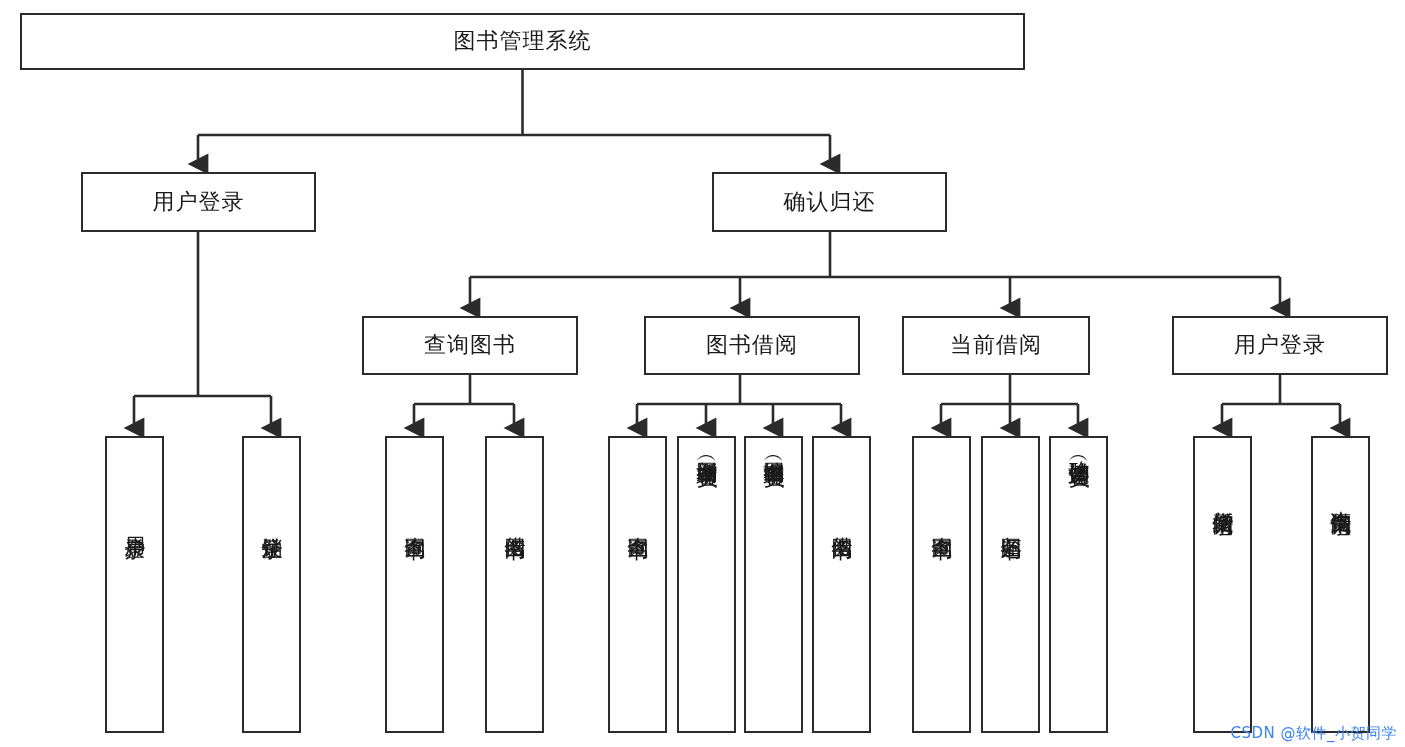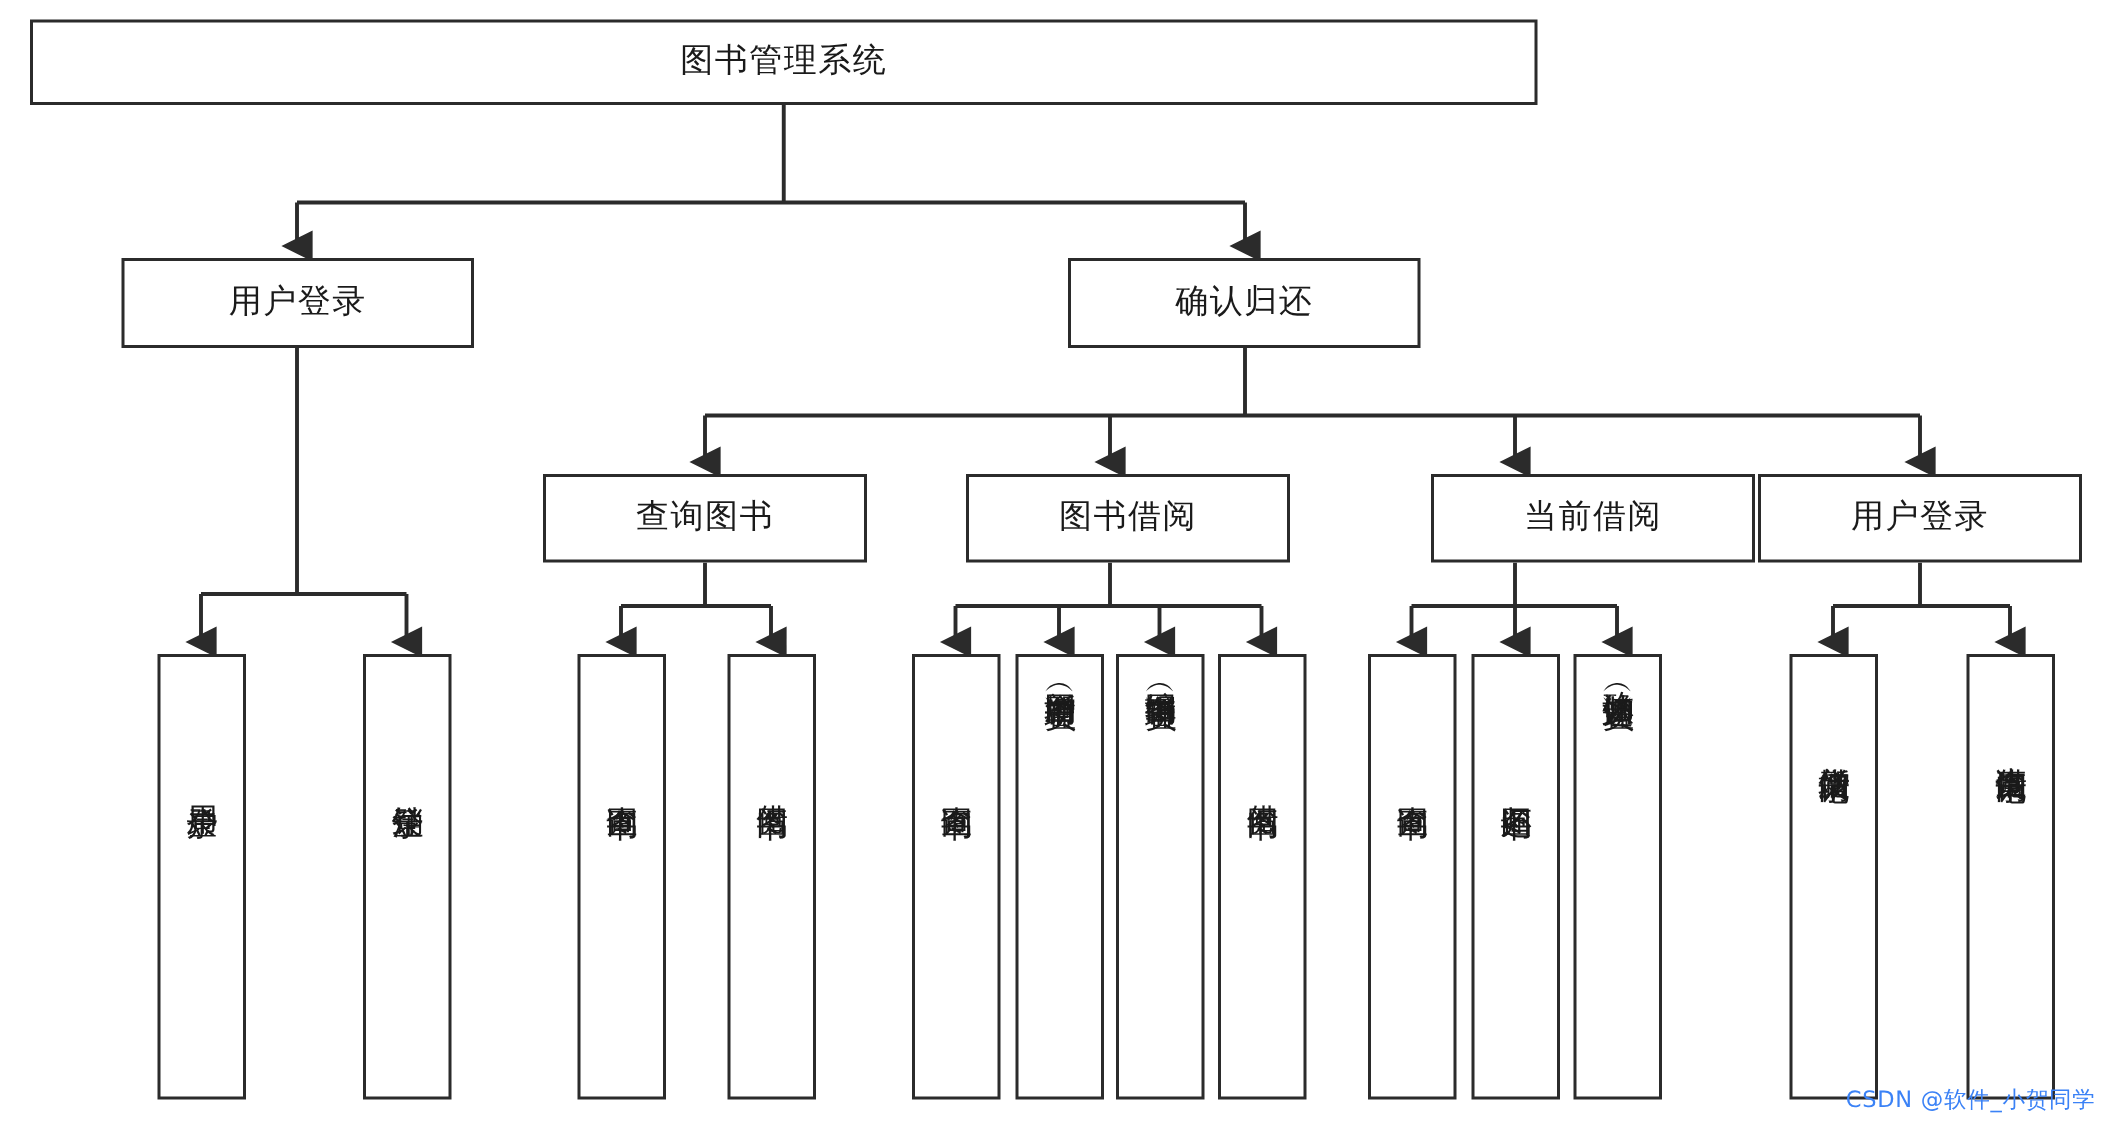--- a/index.html
+++ b/index.html
@@ -124,21 +124,21 @@
   <div class="node horiz" style="left:712px;top:172px;width:235px;height:60px;">
     <span>确认归还</span>
   </div>
 
   <div class="node horiz" style="left:362px;top:316px;width:216px;height:59px;">
     <span>查询图书</span>
   </div>
   <div class="node horiz" style="left:632px;top:316px;width:216px;height:59px;margin-left:12px;">
     <span>图书借阅</span>
   </div>
-  <div class="node horiz" style="left:954px;top:316px;width:216px;height:59px;">
+  <div class="node horiz" style="left:902px;top:316px;width:188px;height:59px;">
     <span>当前借阅</span>
   </div>
   <div class="node horiz" style="left:1172px;top:316px;width:216px;height:59px;">
     <span>用户登录</span>
   </div>
 
   <div class="node vert mid" style="left:105px;top:436px;width:59px;height:297px;">
     <span class="vtext">用户登录</span>
   </div>
   <div class="node vert mid" style="left:242px;top:436px;width:59px;height:297px;">

